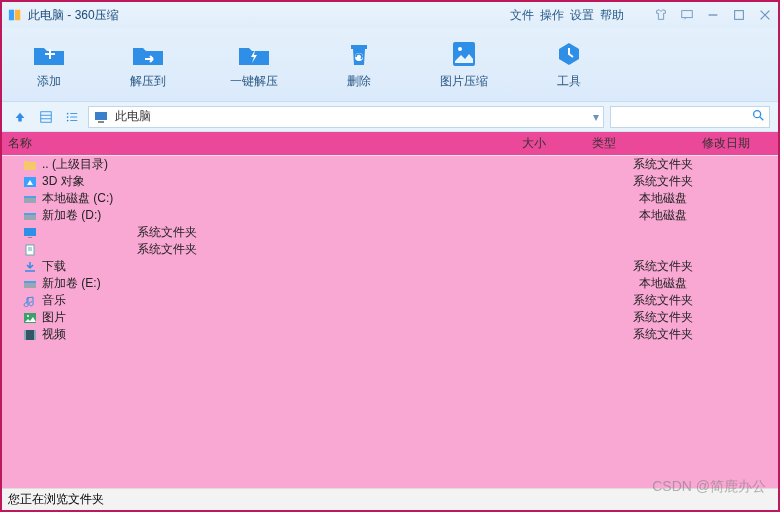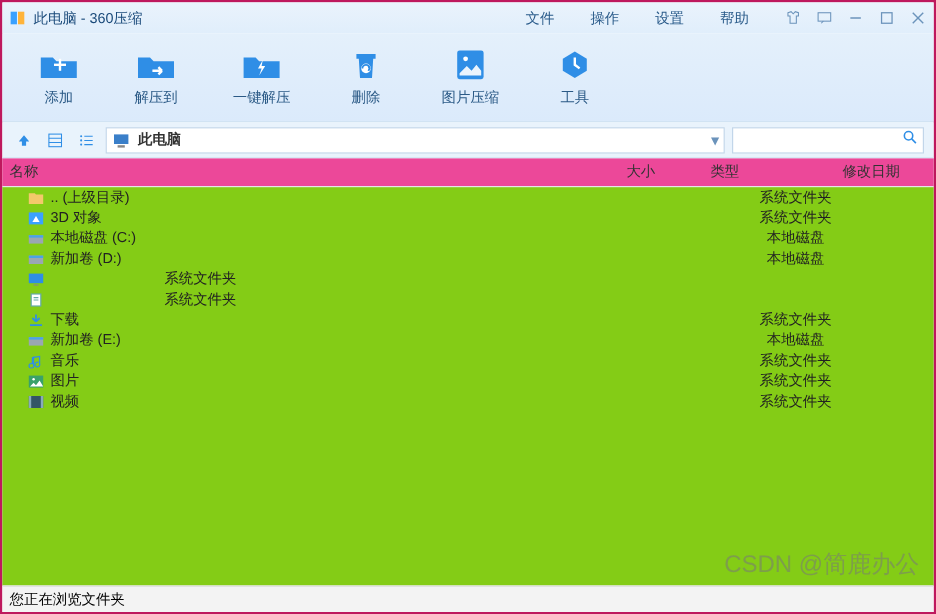--- a/index.html
+++ b/index.html
@@ -3,52 +3,52 @@
 <meta charset="utf-8">
 <style>
 * { margin: 0; padding: 0; box-sizing: border-box; font-family: "Microsoft YaHei", "SimSun", sans-serif; }
 body { width: 780px; height: 512px; background: #fff; overflow: hidden; position: relative; }
 .window { width: 780px; height: 512px; border: 2px solid #be185d; display: flex; flex-direction: column; }
 
 .titlebar { height: 26px; background: linear-gradient(#eaf3fc,#e0eefb); display: flex; align-items: center; padding: 0 6px; font-size: 12px; color: #1a4a7a; }
 .titlebar .app-icon { width: 14px; height: 14px; margin-right: 6px; }
 .titlebar .title { flex: 0 0 auto; }
 .titlebar .spacer { flex: 1; }
-.titlebar .menu { display: flex; gap: 30px; color: #2a5b8a; font-size: 12px; margin-right: 30px; text-align: center; }
+.titlebar .menu { display: flex; gap: 6px; color: #2a5b8a; font-size: 12px; margin-right: 30px; text-align: center; }
 .titlebar .menu span { cursor: default; }
 .titlebar .winbtns { display: flex; gap: 12px; align-items: center; color: #5a7fa6; }
 .titlebar .winbtns svg { width: 14px; height: 14px; }
 
-.toolbar { height: 74px; background: linear-gradient(#e4f0fb,#dbeafb); display: flex; align-items: center; gap: 46px; padding: 0 30px; border-bottom: 1px solid #c8dcf1; }
+.toolbar { height: 74px; background: linear-gradient(#e4f0fb,#dbeafb); display: flex; align-items: center; gap: 64px; padding: 0 30px; border-bottom: 1px solid #c8dcf1; }
 .tool { display: flex; flex-direction: column; align-items: center; gap: 4px; color: #2b5a86; font-size: 12px; }
 .tool .ticon { width: 34px; height: 30px; display: flex; align-items: center; justify-content: center; }
 
 .navbar { height: 30px; background: #e9f3fc; display: flex; align-items: center; padding: 0 8px; gap: 6px; border-bottom: 1px solid #d3e4f3; }
 .nav-ico { width: 20px; height: 20px; display: flex; align-items: center; justify-content: center; color: #2f7bd1; }
-.path { flex: 1; height: 22px; background: #fff; border: 1px solid #c2d6ea; display: flex; align-items: center; padding: 0 4px; font-size: 12px; color: #333; font-weight: bold; }
+.path { flex: 1; height: 22px; background: #fff; border: 1px solid #c2d6ea; display: flex; align-items: center; padding: 0 4px; font-size: 12px; color: #333; }
 .path .pc-icon { width: 16px; height: 16px; margin-right: 6px; }
 .path .chev { margin-left: auto; color: #6b93bb; }
 .search { width: 160px; height: 22px; background: #fff; border: 1px solid #c2d6ea; display: flex; align-items: center; padding: 0 4px; }
 .search .mag { margin-left: auto; color: #2f8ee6; }
 
 .header { height: 24px; display: flex; font-size: 12px; color: #333; border-bottom: 1px solid #e6e6e6; align-items: center; background: #ec4899; }
 .col-name { flex: 0 0 520px; padding-left: 6px; }
 .col-size { flex: 0 0 70px; }
 .col-type { flex: 0 0 110px; }
 .col-date { flex: 1; }
 
-.filelist { flex: 1; overflow: auto; background: #84cc16; font-size: 12px; color: #222; }
+.filelist { flex: 1; overflow: auto; background: #f9a8d4; font-size: 12px; color: #222; }
 .row { height: 17px; display: flex; align-items: center; padding-left: 20px; }
 .row .ficon { width: 16px; height: 14px; display:flex; align-items:center; justify-content:center; margin-right: 4px; }
 .row .fname { flex: 0 0 496px; }
 .row .fsize { flex: 0 0 70px; }
 .row .ftype { flex: 0 0 110px; text-align: center; }
 
 .statusbar { height: 22px; background: #f3f3f3; border-top: 1px solid #ddd; font-size: 12px; color: #000000; display: flex; align-items: center; padding: 0 6px; }
-.watermark { position: absolute; right: 14px; bottom: 28px; font-size: 20px; color: rgba(120,120,120,0.55); }
+.watermark { position: absolute; right: 14px; bottom: 16px; font-size: 14px; color: rgba(120,120,120,0.55); }
 </style>
 </head>
 <body>
 
 <div class="window">
 
   <div class="titlebar">
     <svg class="app-icon" viewBox="0 0 16 16">
         <rect x="1" y="2" width="6" height="12" fill="#3aa1ff"></rect>
         <rect x="8" y="2" width="6" height="12" fill="#ffb43a"></rect>

